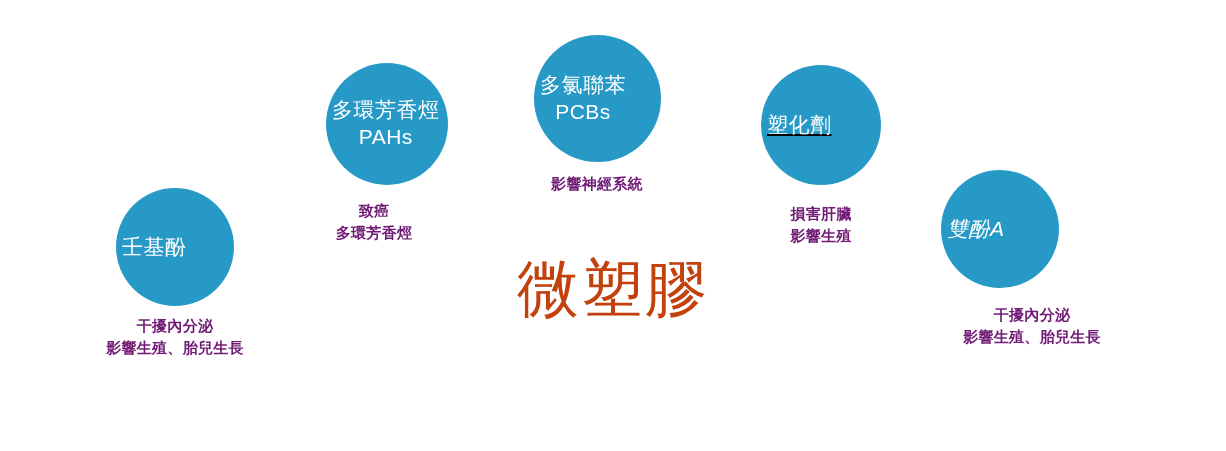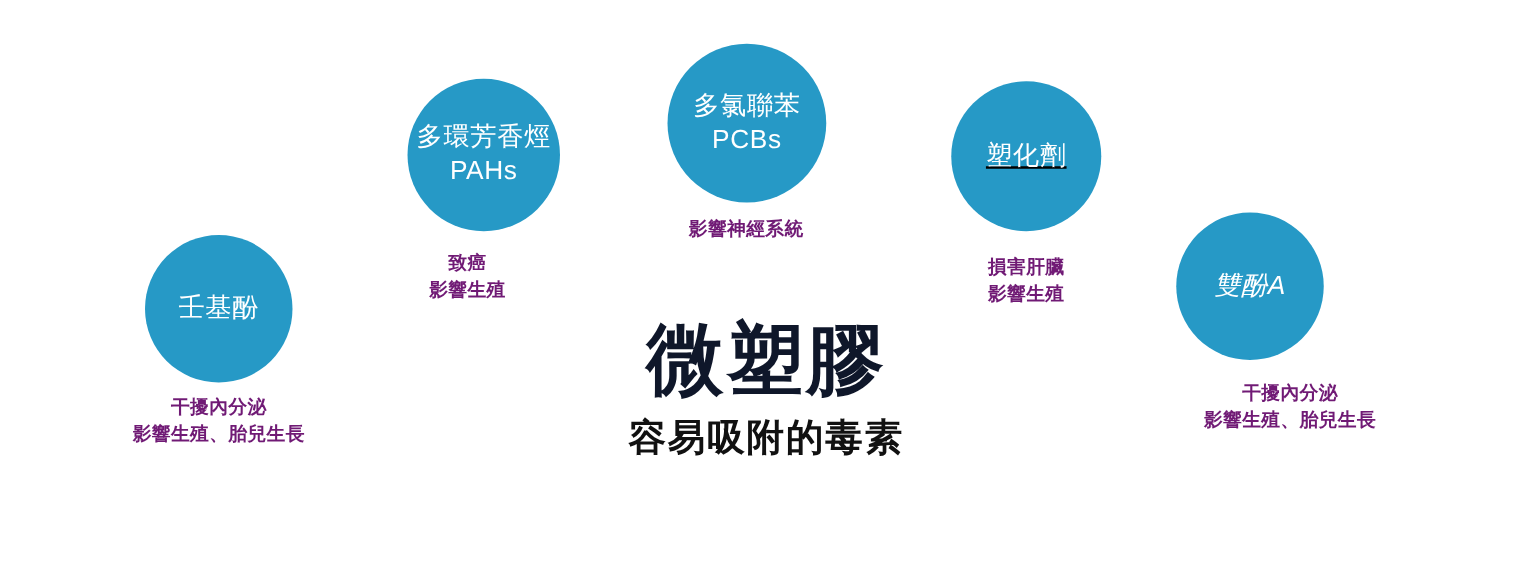--- a/index.html
+++ b/index.html
@@ -22,21 +22,21 @@
   
   .node {
     position: absolute;
   }
   .bubble {
     position: absolute;
     border-radius: 50%;
     background: #2699c6;
     display: flex;
     align-items: center;
-    justify-content: center;
+    justify-content: flex-start;
     text-align: center;
     box-sizing: border-box;
   }
   .bubble-label {
     color: #ffffff;
     font-size: 21px;
     line-height: 1.28;
     font-weight: 400;
     letter-spacing: 0.5px;
     white-space: pre-line;
@@ -58,23 +58,23 @@
 
   
   #headline {
     position: absolute;
     left: 413px;
     top: 258px;
     width: 400px;
     text-align: center;
   }
   #headline-main {
-    color: #0f172a;
+    color: #c2410c;
     font-size: 62px;
-    font-weight: 700;
+    font-weight: 400;
     line-height: 1.0;
     letter-spacing: 2px;
     margin: 0;
   }
   #headline-sub {
     color: #111111;
     font-size: 30px;
     font-weight: 700;
     line-height: 1.1;
     letter-spacing: 1.5px;
@@ -93,21 +93,21 @@
     <div class="caption" style="left:55px; top:315px; width:240px;">干擾內分泌
 影響生殖、胎兒生長</div>
   </div>
 
   <div class="node">
     <div class="bubble" style="left:326px; top:63px; width:122px; height:122px;">
       <span class="bubble-label two-line">多環芳香烴
 PAHs</span>
     </div>
     <div class="caption" style="left:274px; top:200px; width:200px;">致癌
-影響生殖</div>
+多環芳香烴</div>
   </div>
 
   <div class="node">
     <div class="bubble" style="left:534px; top:35px; width:127px; height:127px;">
       <span class="bubble-label two-line">多氯聯苯
 PCBs</span>
     </div>
     <div class="caption" style="left:497px; top:173px; width:200px;">影響神經系統</div>
   </div>
 
@@ -122,16 +122,15 @@
   <div class="node">
     <div class="bubble" style="left:941px; top:170px; width:118px; height:118px;font-style:italic;">
       <span class="bubble-label">雙酚A</span>
     </div>
     <div class="caption" style="left:912px; top:304px; width:240px;">干擾內分泌
 影響生殖、胎兒生長</div>
   </div>
 
   <div id="headline">
     <div id="headline-main">微塑膠</div>
-    <div id="headline-sub">容易吸附的毒素</div>
   </div>
 
 </div>
 
 </body></html>

